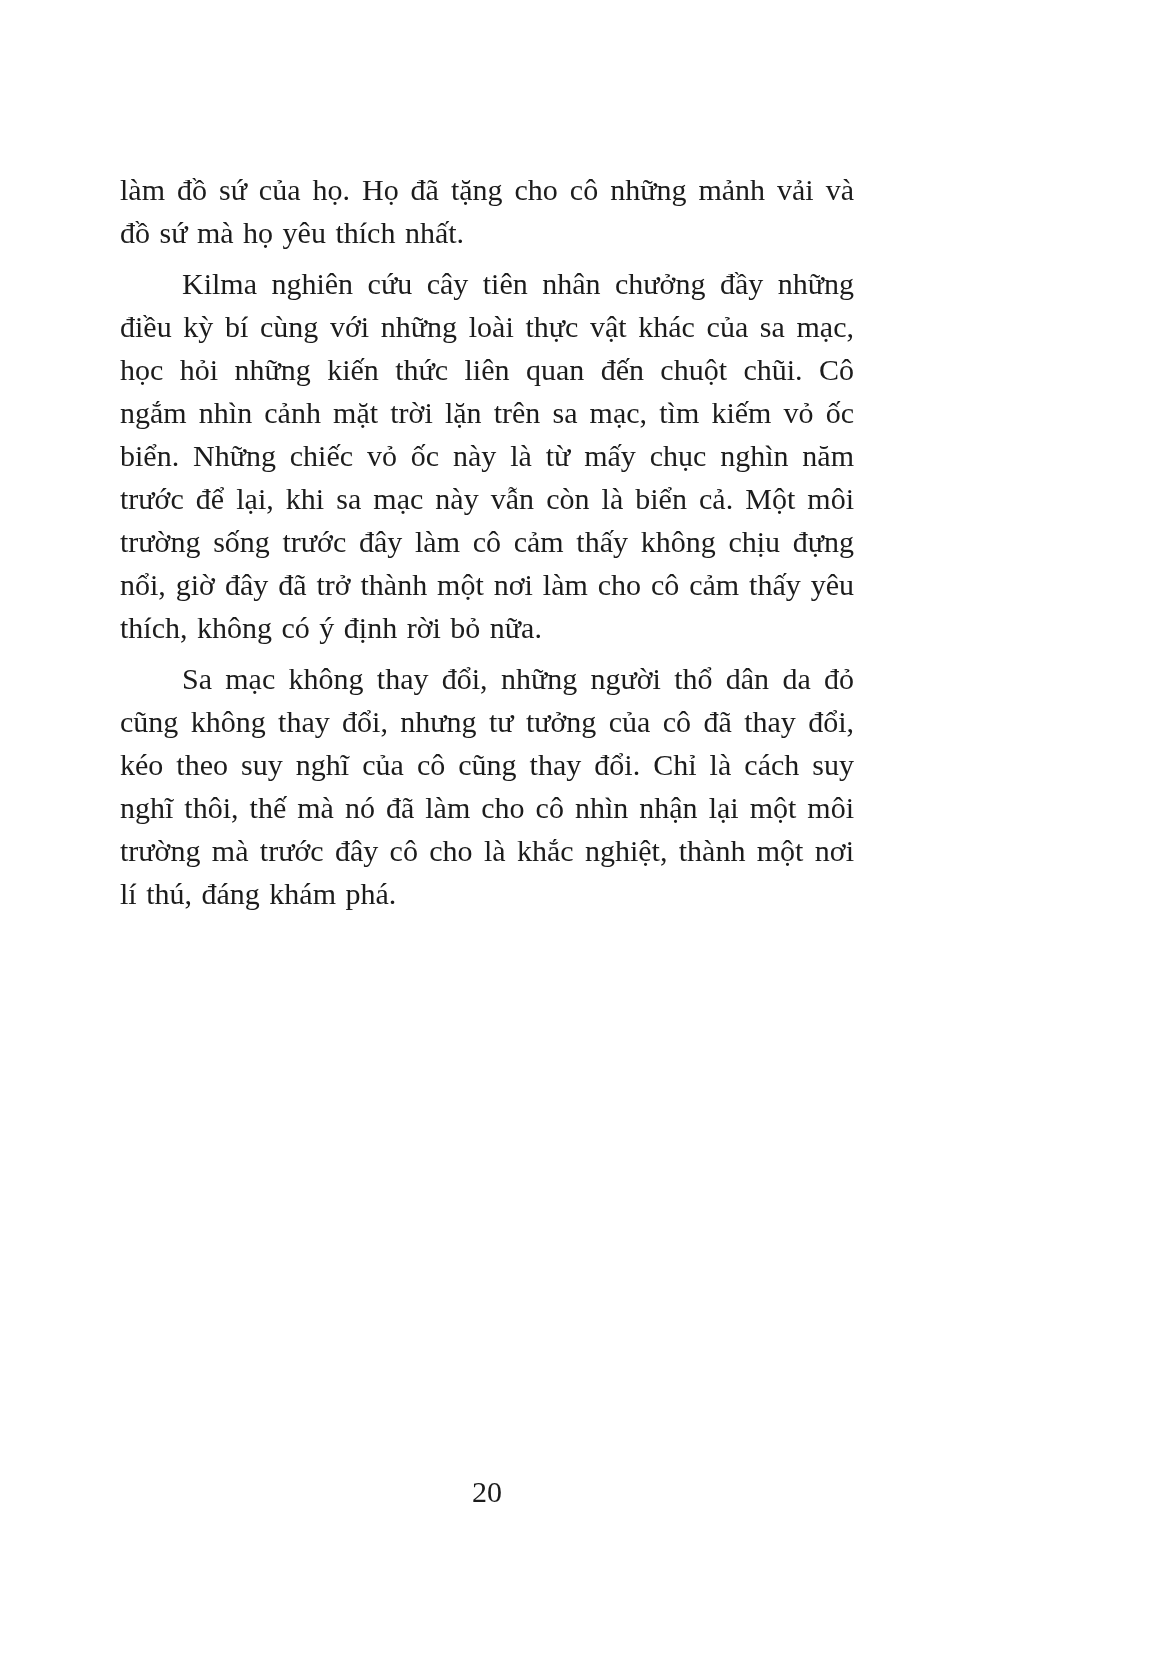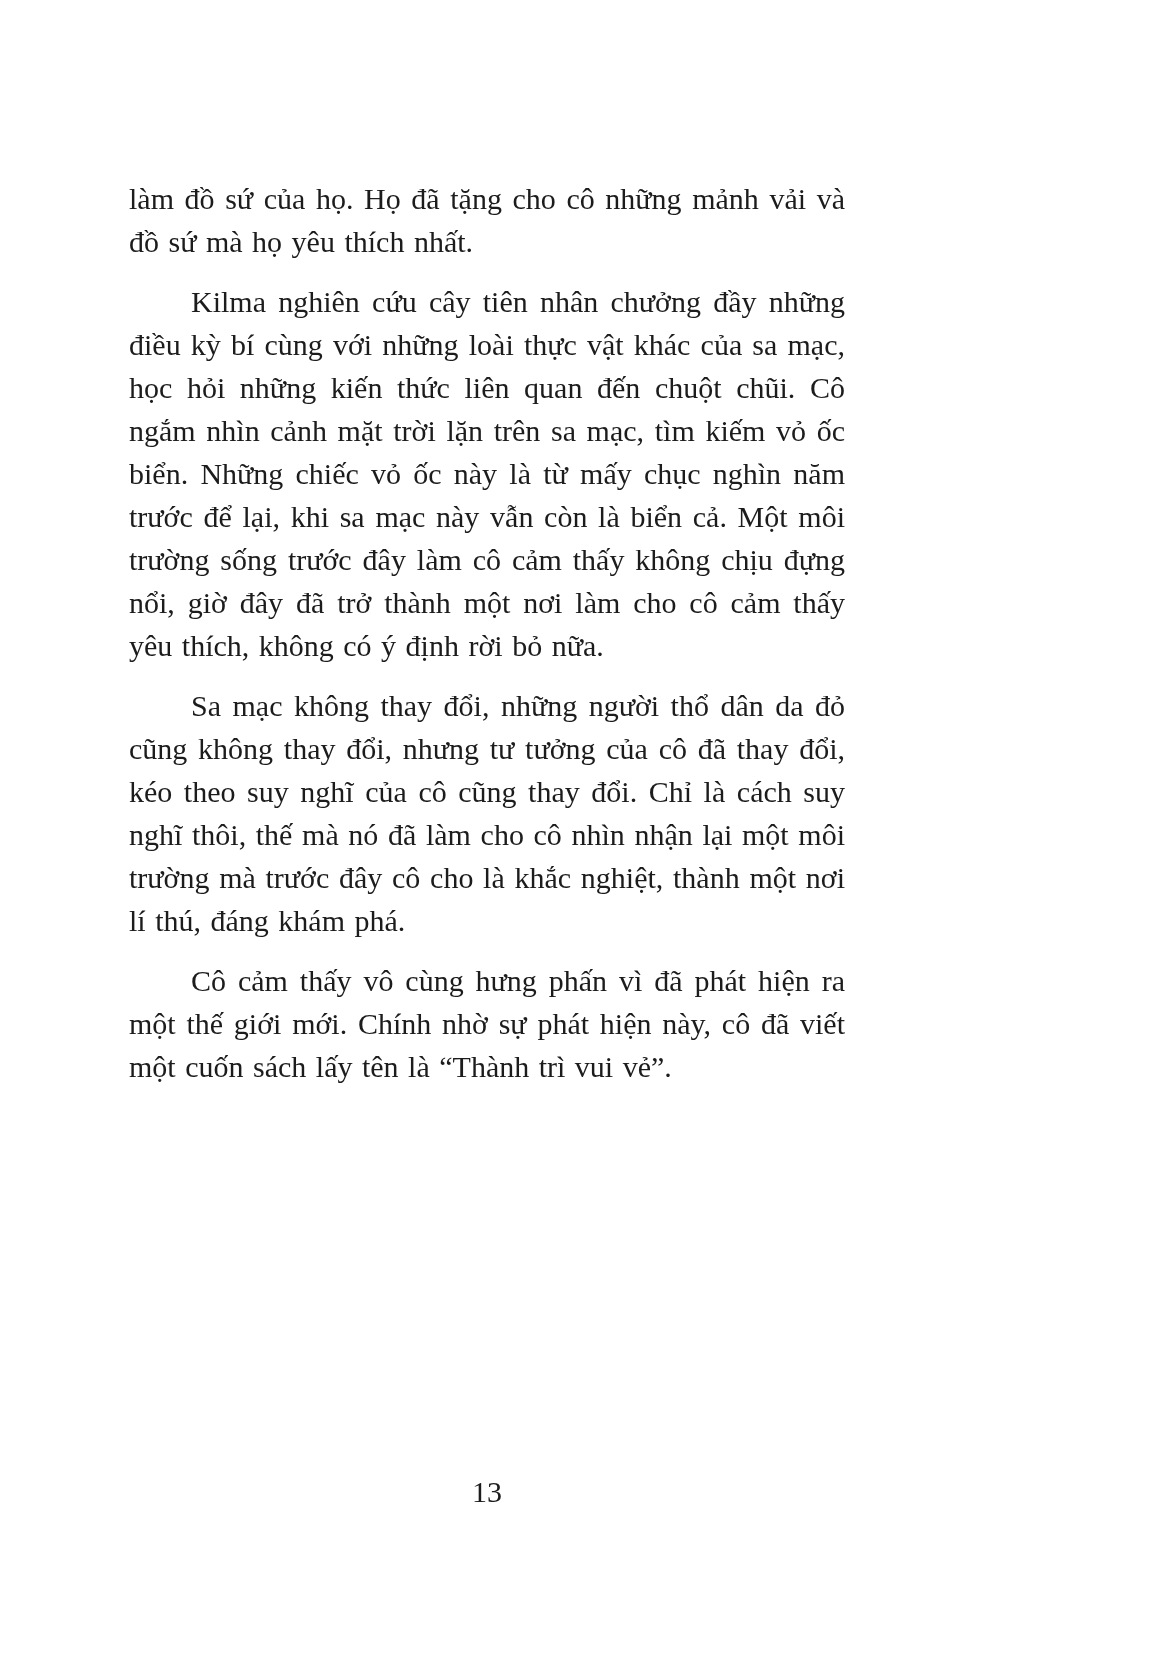--- a/index.html
+++ b/index.html
@@ -23,21 +23,21 @@
     height: 1654px;
     background: #ffffff;
   }
   .text-block {
     position: absolute;
     left: 112px;
     top: 160px;
     width: 750px;
   }
   .text-block p {
-    margin: 17px;
+    margin: 8px;
     font-size: 30px;
     line-height: 43px;
     text-align: justify;
     word-spacing: 2px;
     color: #1c1c1c;
   }
   .text-block p.indented {
     text-indent: 62px;
   }
   .page-number {
@@ -51,16 +51,15 @@
   }
 </style>
 </head>
 <body>
 
 <div class="page">
   <div class="text-block">
     <p>làm đồ sứ của họ. Họ đã tặng cho cô những mảnh vải và đồ sứ mà họ yêu thích nhất.</p>
     <p class="indented">Kilma nghiên cứu cây tiên nhân chưởng đầy những điều kỳ bí cùng với những loài thực vật khác của sa mạc, học hỏi những kiến thức liên quan đến chuột chũi. Cô ngắm nhìn cảnh mặt trời lặn trên sa mạc, tìm kiếm vỏ ốc biển. Những chiếc vỏ ốc này là từ mấy chục nghìn năm trước để lại, khi sa mạc này vẫn còn là biển cả. Một môi trường sống trước đây làm cô cảm thấy không chịu đựng nổi, giờ đây đã trở thành một nơi làm cho cô cảm thấy yêu thích, không có ý định rời bỏ nữa.</p>
     <p class="indented">Sa mạc không thay đổi, những người thổ dân da đỏ cũng không thay đổi, nhưng tư tưởng của cô đã thay đổi, kéo theo suy nghĩ của cô cũng thay đổi. Chỉ là cách suy nghĩ thôi, thế mà nó đã làm cho cô nhìn nhận lại một môi trường mà trước đây cô cho là khắc nghiệt, thành một nơi lí thú, đáng khám phá.</p>
-    <p class="indented">Cô cảm thấy vô cùng hưng phấn vì đã phát hiện ra một thế giới mới. Chính nhờ sự phát hiện này, cô đã viết một cuốn sách lấy tên là “Thành trì vui vẻ”.</p>
   </div>
-  <div class="page-number">13</div>
+  <div class="page-number">20</div>
 </div>
 
 </body></html>

